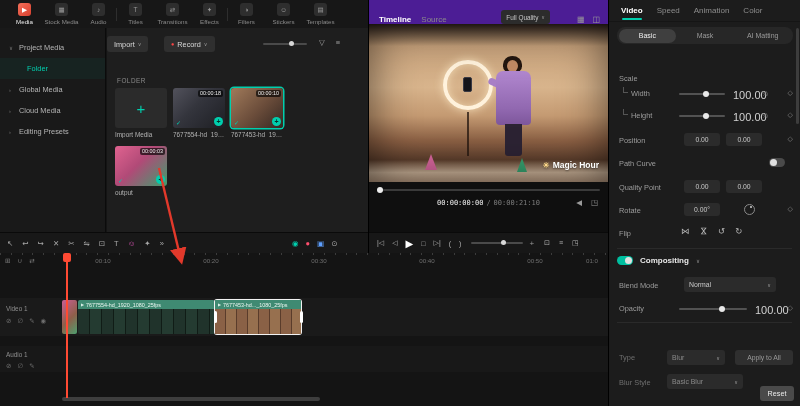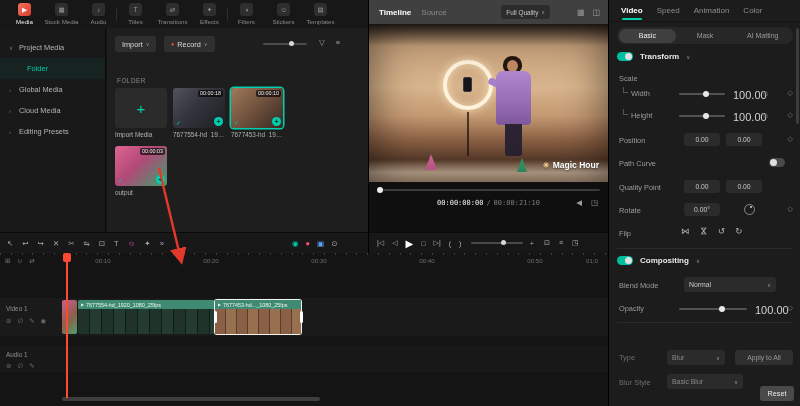--- a/index.html
+++ b/index.html
@@ -44,21 +44,21 @@
 .tile.thumb2{background:linear-gradient(135deg,#a07a5a 0%,#6a4c3a 55%,#352822 100%)}
 .tile.thumb3{background:linear-gradient(135deg,#e06390 0%,#b14a77 45%,#3f9e6e 100%)}
 .tile.selected{box-shadow:0 0 0 1.5px #00cfae}
 .dur{position:absolute;top:2px;right:2px;background:rgba(0,0,0,.65);border-radius:2px;padding:0 2px;font-size:5.4px;line-height:7px;color:#eee}
 .chk{position:absolute;bottom:2px;left:3px;color:#00cfae;font-size:6px}
 .addbtn{position:absolute;bottom:2px;right:2px;width:9px;height:9px;border-radius:50%;background:#00cfae;color:#04342b;font-size:7px;line-height:9px;text-align:center;font-weight:700;cursor:pointer}
 .tile-label{position:absolute;width:52px;font-size:6.4px;color:#b2b2b2;white-space:nowrap;overflow:hidden;text-overflow:ellipsis}
 
 
 .preview{position:absolute;left:368px;top:0;width:240px;height:253px;background:#0f0f0f;border-left:1px solid #000}
-.pv-header{position:absolute;left:0;top:0;right:0;height:24px;background:#404040;display:flex;align-items:center}
+.pv-header{position:absolute;left:0;top:0;right:0;height:24px;background:#4c1d95;display:flex;align-items:flex-end}
 .pv-tab{font-size:8px;color:#8a8a8a;margin-left:10px;cursor:pointer}
 .pv-tab.active{color:#fff;font-weight:700}
 .quality{position:absolute;right:58px;height:14px;background:#2c2c2c;border-radius:3px;display:flex;align-items:center;gap:3px;padding:0 5px;font-size:6.4px;color:#c8c8c8;cursor:pointer}
 .pvh-icons{position:absolute;right:8px;display:flex;gap:8px}
 .pvh-icon{font-size:8px;color:#9a9a9a;cursor:pointer}
 .video-area{position:absolute;left:0;top:24px;width:240px;height:158px;overflow:hidden;background:#000;cursor:pointer}
 .scene{position:absolute;inset:0;background:linear-gradient(180deg,#2b201a 0%,#caa47d 14%,#d8b48c 40%,#c49a72 58%,#8a5f43 74%,#5c3e2c 86%,#cdb49a 94%,#b89a80 100%)}
 .vignette{position:absolute;inset:0;box-shadow:inset 0 0 46px rgba(0,0,0,.6);pointer-events:none}
 .ringlight{position:absolute;left:74px;top:36px;width:50px;height:50px;border:4px solid #fff2dc;border-radius:50%;box-shadow:0 0 10px rgba(255,236,200,.8),inset 0 0 8px rgba(255,236,200,.7)}
 .ring-stand{position:absolute;left:98px;top:88px;width:2px;height:44px;background:rgba(35,22,15,.75)}
@@ -226,21 +226,21 @@
         <span class="side-label">Cloud Media</span>
       </div>
         <div class="side-item">
         <span class="side-chevron">›</span>
         <span class="side-label">Editing Presets</span>
       </div>
       </div>
   </div>
 
   <div class="media-panel">
-    <div class="mbtn" style="left:8px;top:8px">
+    <div class="mbtn" style="left:0;top:8px">
       <span>Import</span>
       <span class="chev">∨</span>
     </div>
     <div class="mbtn" style="left:57px;top:8px">
       <span class="reddot">●</span>
       <span>Record</span>
       <span class="chev">∨</span>
     </div>
     <div class="hslider" style="left:156px;top:15px;width:44px">
         <span class="hdot" style="left:26px"></span>
@@ -348,25 +348,20 @@
         <span class="insp-tab">Speed</span>
         <span class="insp-tab">Animation</span>
         <span class="insp-tab">Color</span>
       </div>
     <div class="subtabs">
         <span class="subtab active">Basic</span>
         <span class="subtab">Mask</span>
         <span class="subtab">AI Matting</span>
       </div>
 
-    <div class="sec-row" style="top:52px">
-      <span class="toggle on"></span>
-      <span class="sec-title">Transform</span>
-      <span class="sec-chev">∨</span>
-    </div>
 
     <div class="lbl" style="left:10px;top:74px">Scale</div>
 
     <span class="subtick" style="left:14px;top:87px"></span>
     <div class="lbl" style="left:22px;top:89px">Width</div>
     <div class="slider" style="left:70px;top:93px;width:46px">
         <span class="sdot" style="left:24px"></span>
       </div>
     <div class="val" style="left:124px;top:89px">100.00</div>
     <div class="unit" style="left:153px;top:90px">%</div>

